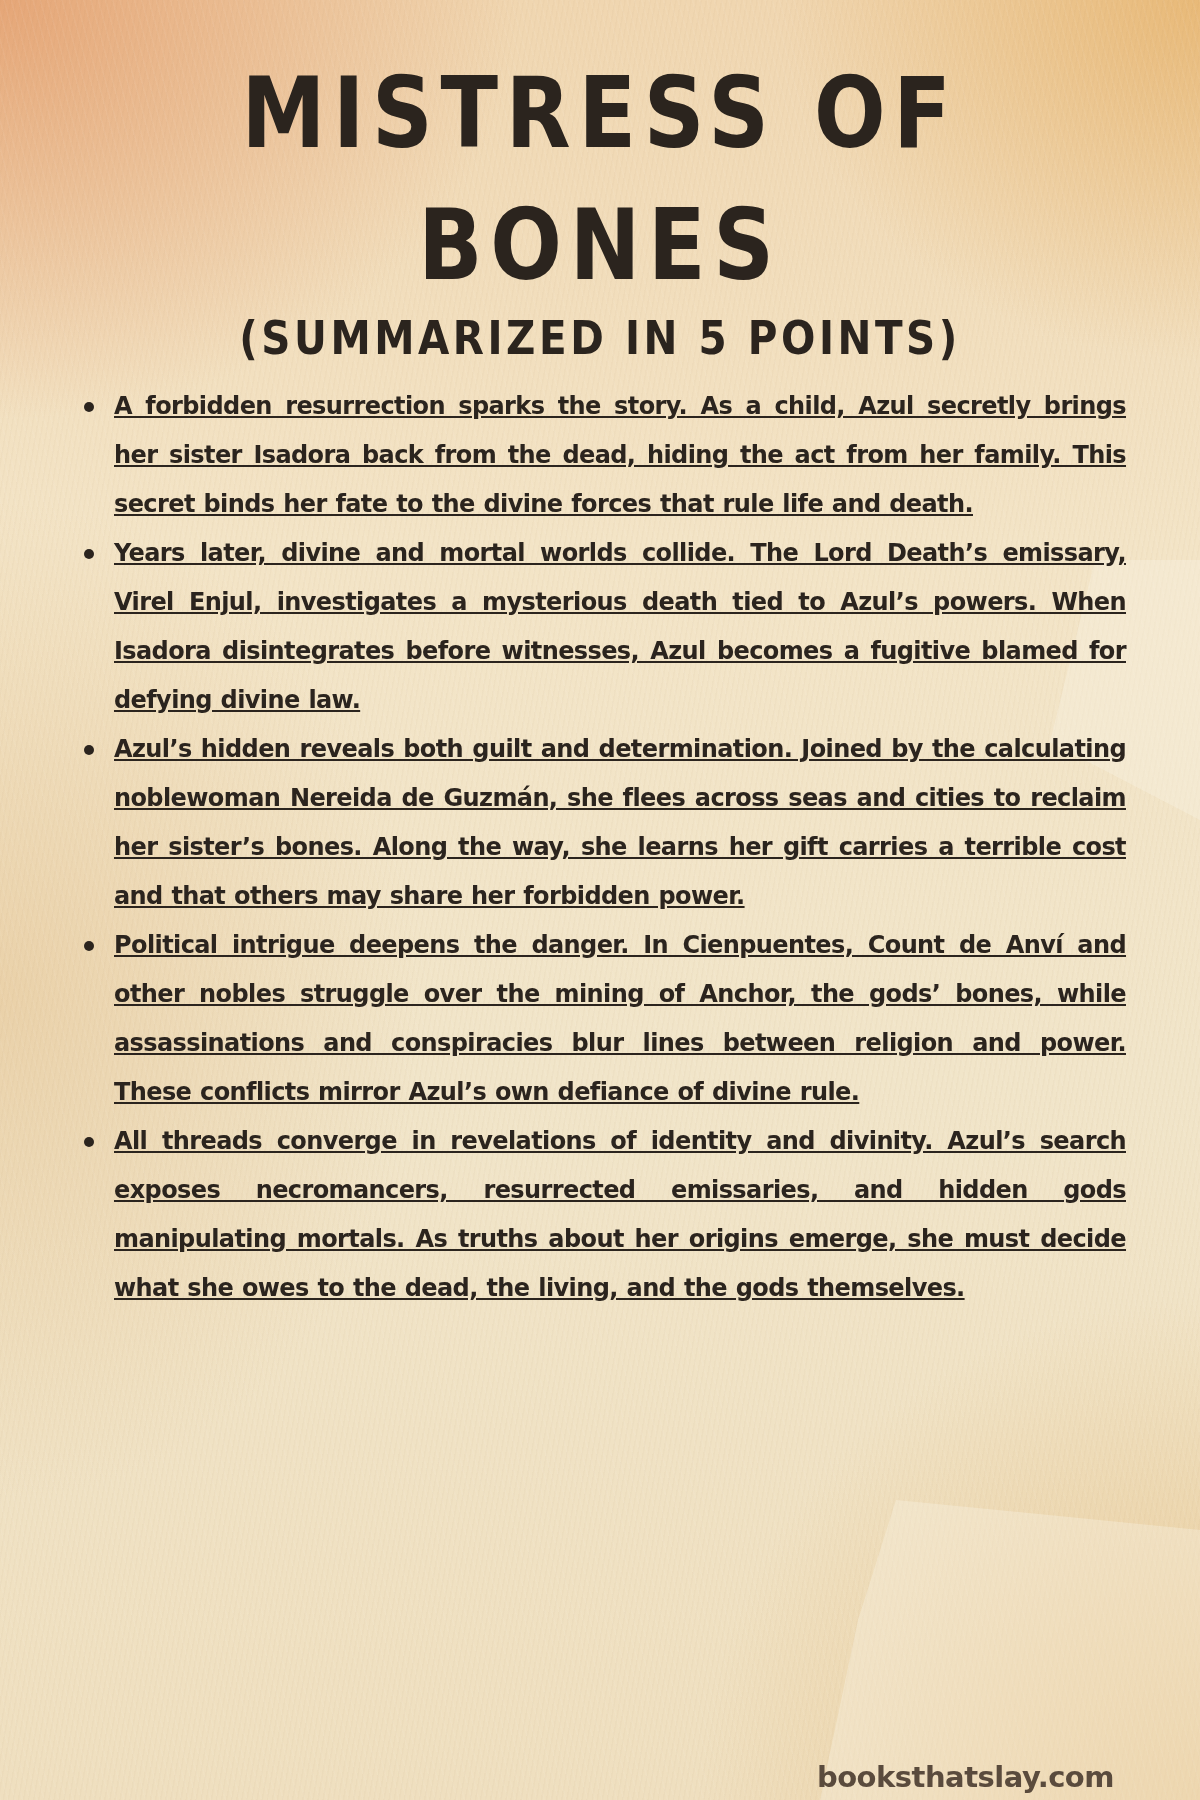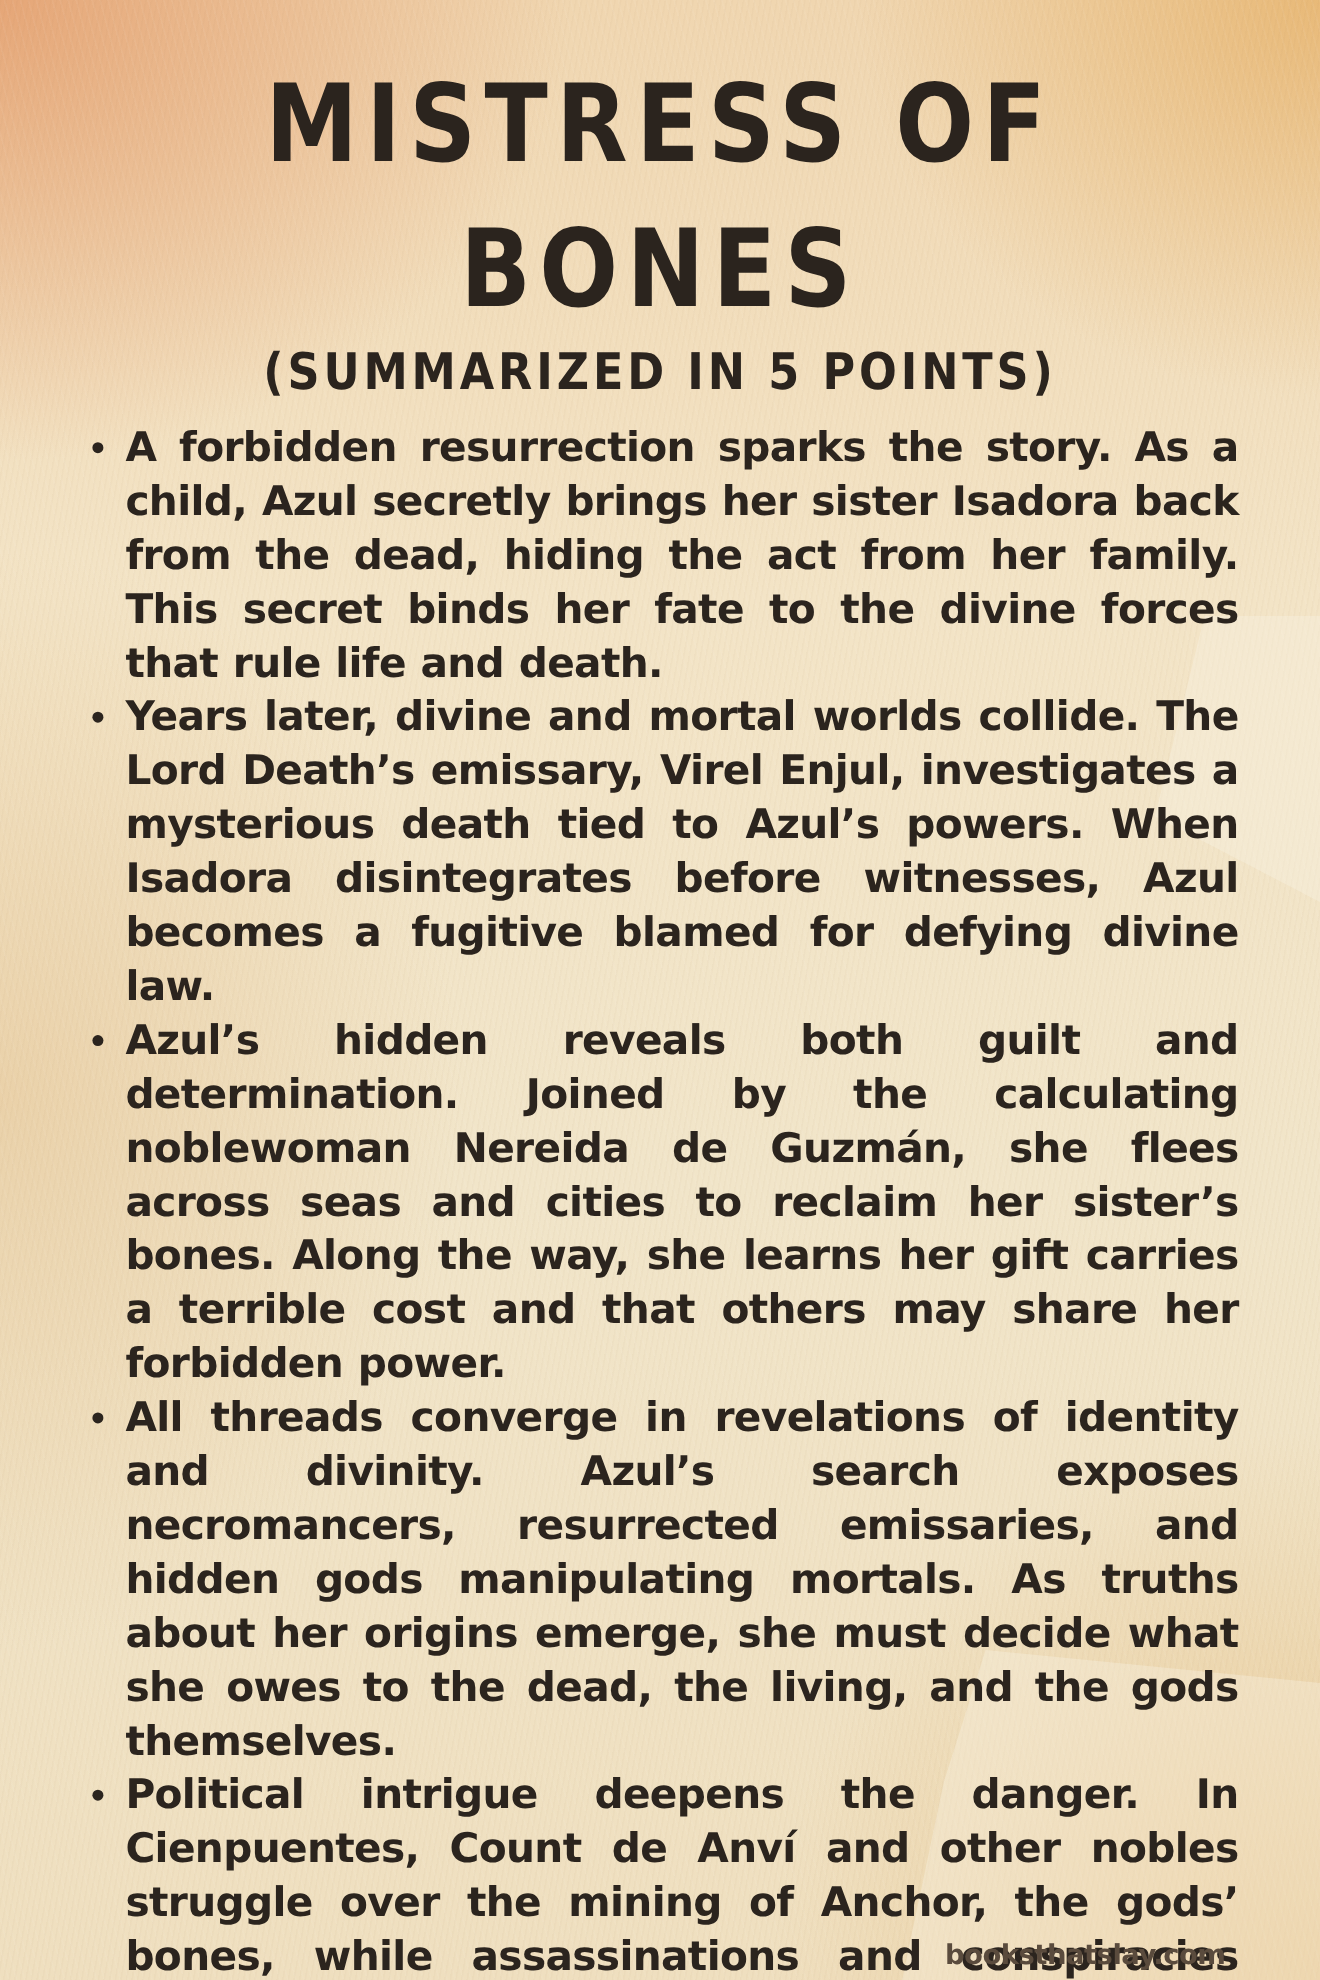--- a/index.html
+++ b/index.html
@@ -82,43 +82,44 @@
       width: 1042px;
       margin: 0;
       padding: 0;
       list-style: none;
     }
     .point {
       position: relative;
       padding-left: 30px;
       font-family: "DejaVu Sans", sans-serif;
       font-weight: bold;
-      font-size: 37px;
+      font-size: 24px;
       line-height: 49px;
       text-align: justify;
       color: #2b241e;
       letter-spacing: -0.6px;
       word-spacing: 1px;
+      text-decoration: underline;
     }
     .bullet {
       position: absolute;
       left: 0;
       top: 20px;
       width: 10px;
       height: 10px;
       border-radius: 50%;
       background: #2b241e;
     }
     .watermark {
       position: absolute;
       right: 86px;
       top: 1760px;
       font-family: "DejaVu Sans", sans-serif;
       font-weight: bold;
-      font-size: 25px;
+      font-size: 29px;
       line-height: 34px;
       color: #5a4b3d;
       letter-spacing: -0.5px;
     }
   </style>
 </head>
 <body>
 
 <div class="texture"></div>
 <div class="paper-patch patch-1"></div>
@@ -137,21 +138,21 @@
   <li class="point">
     <span class="bullet"></span>
     <span>Years later, divine and mortal worlds collide. The Lord Death’s emissary, Virel Enjul, investigates a mysterious death tied to Azul’s powers. When Isadora disintegrates before witnesses, Azul becomes a fugitive blamed for defying divine law.</span>
   </li>
   <li class="point">
     <span class="bullet"></span>
     <span>Azul’s hidden reveals both guilt and determination. Joined by the calculating noblewoman Nereida de Guzmán, she flees across seas and cities to reclaim her sister’s bones. Along the way, she learns her gift carries a terrible cost and that others may share her forbidden power.</span>
   </li>
   <li class="point">
     <span class="bullet"></span>
-    <span>All threads converge in revelations of identity and divinity. Azul’s search exposes necromancers, resurrected emissaries, and hidden gods manipulating mortals. As truths about her origins emerge, she must decide what she owes to the dead, the living, and the gods themselves.</span>
+    <span>Political intrigue deepens the danger. In Cienpuentes, Count de Anví and other nobles struggle over the mining of Anchor, the gods’ bones, while assassinations and conspiracies blur lines between religion and power. These conflicts mirror Azul’s own defiance of divine rule.</span>
   </li>
   <li class="point">
     <span class="bullet"></span>
-    <span>Political intrigue deepens the danger. In Cienpuentes, Count de Anví and other nobles struggle over the mining of Anchor, the gods’ bones, while assassinations and conspiracies blur lines between religion and power. These conflicts mirror Azul’s own defiance of divine rule.</span>
+    <span>All threads converge in revelations of identity and divinity. Azul’s search exposes necromancers, resurrected emissaries, and hidden gods manipulating mortals. As truths about her origins emerge, she must decide what she owes to the dead, the living, and the gods themselves.</span>
   </li>
 </ul>
 
 <div class="watermark">booksthatslay.com</div>
 
 </body></html>

